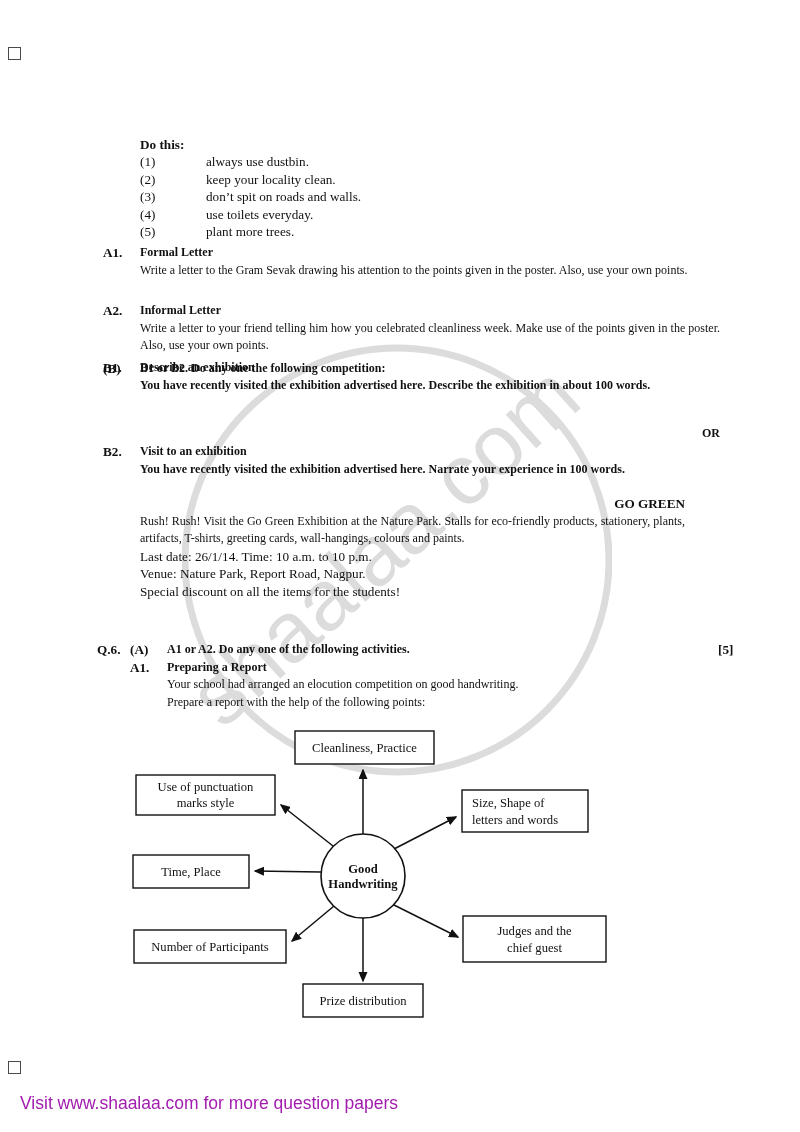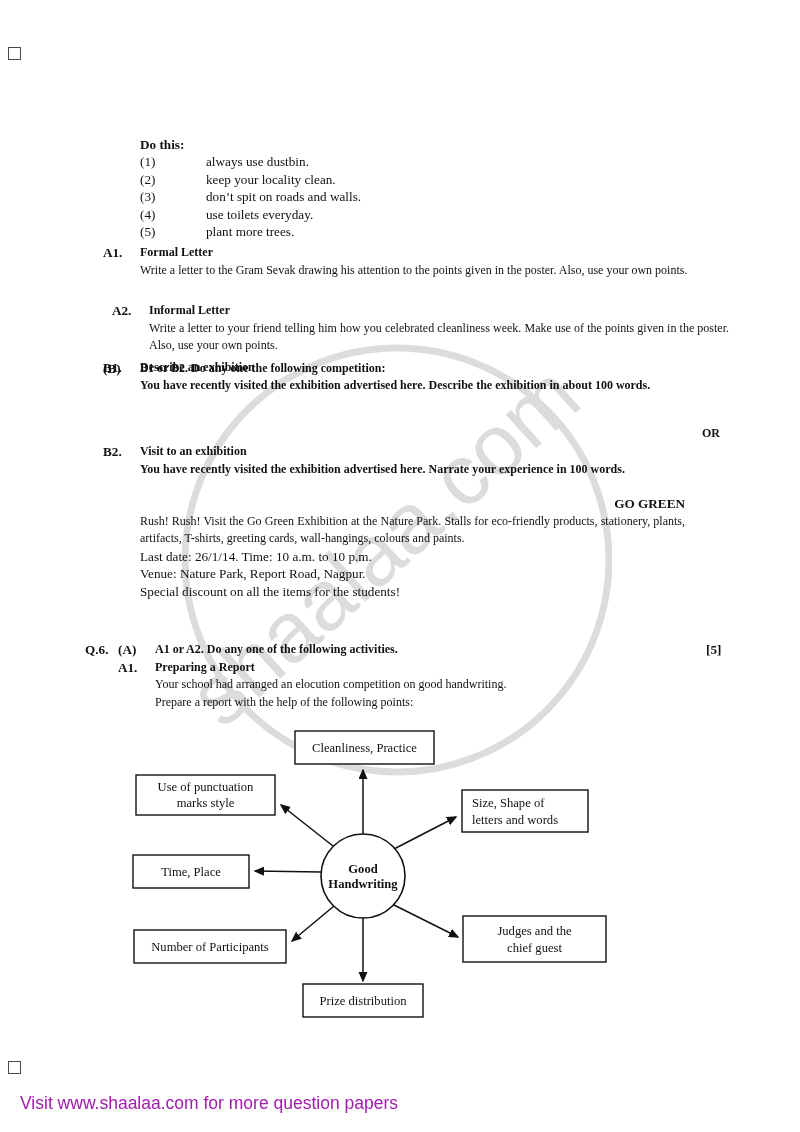--- a/index.html
+++ b/index.html
@@ -78,27 +78,27 @@
     font-size: 13.2px;
     line-height: 17.4px;
   }
   #do-this-title { font-weight: bold; }
   .do-item { display: flex; }
   .do-num { flex: 0 0 38px; }
   .do-txt { flex: 1 1 auto; margin-left: 28px; }
 
   
   #sec-a1 { position: absolute; left: 103px; top: 244px; width: 620px; }
-  #sec-a2 { position: absolute; left: 112px; top: 302px; width: 620px; font-family: Liberation Serif, serif; }
+  #sec-a2 { position: absolute; left: 103px; top: 302px; width: 620px; font-family: Liberation Serif, serif; }
   #sec-b  { position: absolute; left: 103px; top: 360px; width: 620px; }
   #sec-b1 { position: absolute; left: 103px; top: 359px; width: 620px; }
   #sec-or { position: absolute; left: 140px; top: 425px; width: 580px; }
   #sec-b2 { position: absolute; left: 103px; top: 443px; width: 620px; }
   #ad-block { position: absolute; left: 140px; top: 495px; width: 545px; }
-  #sec-q6  { position: absolute; left: 85px;  top: 641px; width: 640px; }
+  #sec-q6  { position: absolute; left: 97px;  top: 641px; width: 640px; }
 
   .hang {
     display: flex;
     align-items: flex-start;
   }
   .hang .lbl-a { flex: 0 0 37px; }
   .hang .lbl-q { flex: 0 0 33px; }
   .hang .lbl-p { flex: 0 0 37px; }
 
   .indent { margin-left: 37px; }

